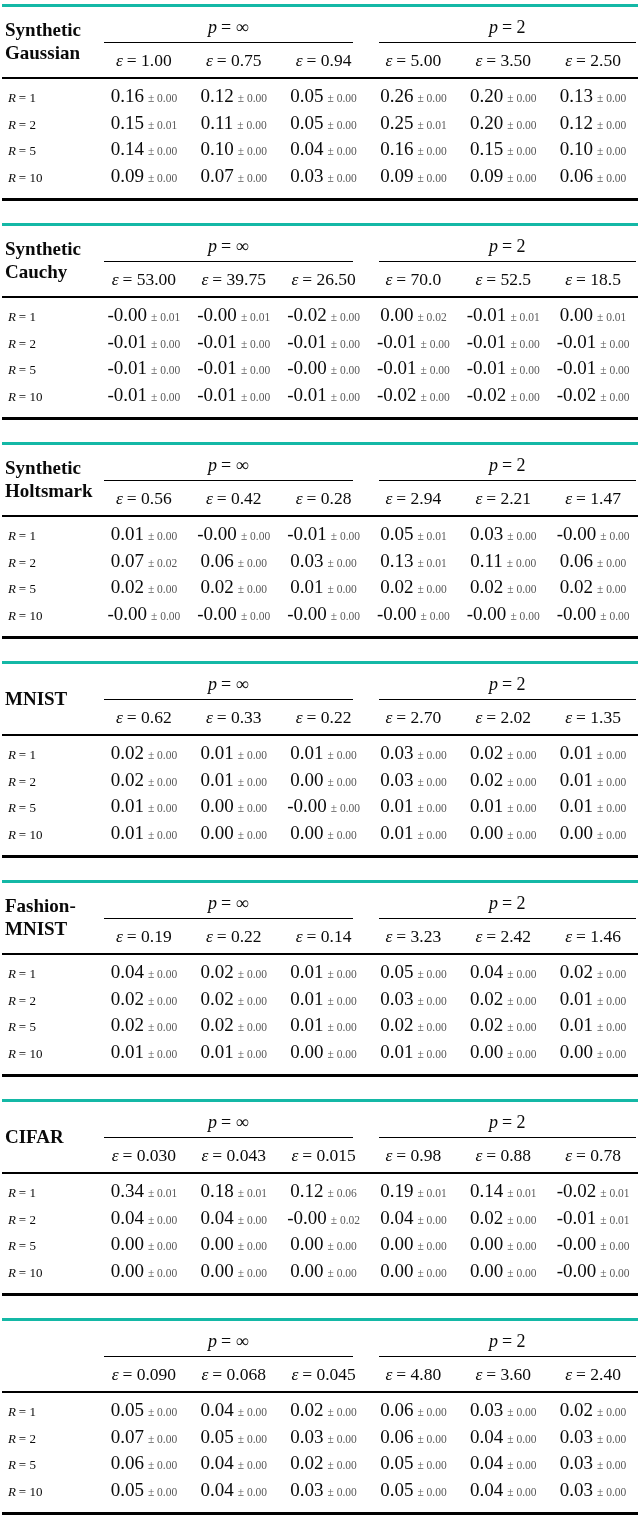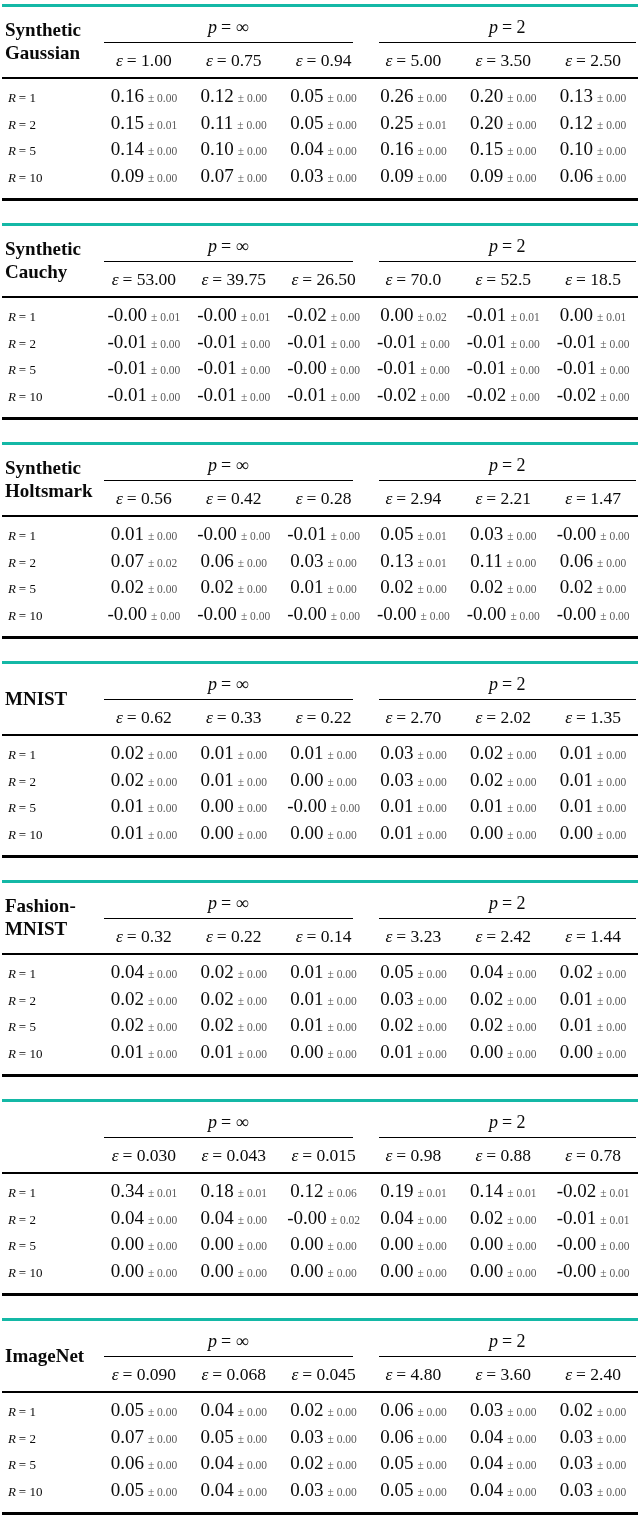--- a/index.html
+++ b/index.html
@@ -679,41 +679,41 @@
           <div class="group-cell group-0">
             <span class="msym">p</span>
             <span class="mrest">= ∞</span>
           </div>
           <div class="group-cell group-1">
             <span class="msym">p</span>
             <span class="mrest">= 2</span>
           </div>
           <div class="eps-cell" style="grid-column: 2;">
             <span class="msym">ε</span>
-            <span class="mrest">= 0.32</span>
+            <span class="mrest">= 0.19</span>
           </div>
           <div class="eps-cell" style="grid-column: 3;">
             <span class="msym">ε</span>
             <span class="mrest">= 0.22</span>
           </div>
           <div class="eps-cell" style="grid-column: 4;">
             <span class="msym">ε</span>
             <span class="mrest">= 0.14</span>
           </div>
           <div class="eps-cell" style="grid-column: 5;">
             <span class="msym">ε</span>
             <span class="mrest">= 3.23</span>
           </div>
           <div class="eps-cell" style="grid-column: 6;">
             <span class="msym">ε</span>
             <span class="mrest">= 2.42</span>
           </div>
           <div class="eps-cell" style="grid-column: 7;">
             <span class="msym">ε</span>
-            <span class="mrest">= 1.44</span>
+            <span class="mrest">= 1.46</span>
           </div>
         </div>
         <div class="midrule"></div>
         <div class="tbody">
           <div class="row-label"><span class="msym">R</span><span class="mrest">= 1</span></div>
           <div class="val-cell">
             <span class="val">0.04</span>
             <span class="pm">± 0.00</span>
           </div>
           <div class="val-cell">
@@ -802,168 +802,168 @@
           <div class="val-cell">
             <span class="val">0.01</span>
             <span class="pm">± 0.00</span>
           </div>
           <div class="val-cell">
             <span class="val">0.00</span>
             <span class="pm">± 0.00</span>
           </div>
           <div class="val-cell">
             <span class="val">0.00</span>
-            <span class="pm">± 0.00</span>
-          </div>
-        </div>
-      </section>
-      <section class="dtable">
-        <div class="thead">
-          <div class="group-cell group-0">
-            <span class="msym">p</span>
-            <span class="mrest">= ∞</span>
-          </div>
-          <div class="group-cell group-1">
-            <span class="msym">p</span>
-            <span class="mrest">= 2</span>
-          </div>
-          <div class="eps-cell" style="grid-column: 2;">
-            <span class="msym">ε</span>
-            <span class="mrest">= 0.030</span>
-          </div>
-          <div class="eps-cell" style="grid-column: 3;">
-            <span class="msym">ε</span>
-            <span class="mrest">= 0.043</span>
-          </div>
-          <div class="eps-cell" style="grid-column: 4;">
-            <span class="msym">ε</span>
-            <span class="mrest">= 0.015</span>
-          </div>
-          <div class="eps-cell" style="grid-column: 5;">
-            <span class="msym">ε</span>
-            <span class="mrest">= 0.98</span>
-          </div>
-          <div class="eps-cell" style="grid-column: 6;">
-            <span class="msym">ε</span>
-            <span class="mrest">= 0.88</span>
-          </div>
-          <div class="eps-cell" style="grid-column: 7;">
-            <span class="msym">ε</span>
-            <span class="mrest">= 0.78</span>
-          </div>
-        </div>
-        <div class="midrule"></div>
-        <div class="tbody">
-          <div class="row-label"><span class="msym">R</span><span class="mrest">= 1</span></div>
-          <div class="val-cell">
-            <span class="val">0.34</span>
-            <span class="pm">± 0.01</span>
-          </div>
-          <div class="val-cell">
-            <span class="val">0.18</span>
-            <span class="pm">± 0.01</span>
-          </div>
-          <div class="val-cell">
-            <span class="val">0.12</span>
-            <span class="pm">± 0.06</span>
-          </div>
-          <div class="val-cell">
-            <span class="val">0.19</span>
-            <span class="pm">± 0.01</span>
-          </div>
-          <div class="val-cell">
-            <span class="val">0.14</span>
-            <span class="pm">± 0.01</span>
-          </div>
-          <div class="val-cell">
-            <span class="val">-0.02</span>
-            <span class="pm">± 0.01</span>
-          </div>
-          <div class="row-label"><span class="msym">R</span><span class="mrest">= 2</span></div>
-          <div class="val-cell">
-            <span class="val">0.04</span>
-            <span class="pm">± 0.00</span>
-          </div>
-          <div class="val-cell">
-            <span class="val">0.04</span>
-            <span class="pm">± 0.00</span>
-          </div>
-          <div class="val-cell">
-            <span class="val">-0.00</span>
-            <span class="pm">± 0.02</span>
-          </div>
-          <div class="val-cell">
-            <span class="val">0.04</span>
-            <span class="pm">± 0.00</span>
-          </div>
-          <div class="val-cell">
-            <span class="val">0.02</span>
-            <span class="pm">± 0.00</span>
-          </div>
-          <div class="val-cell">
-            <span class="val">-0.01</span>
-            <span class="pm">± 0.01</span>
-          </div>
-          <div class="row-label"><span class="msym">R</span><span class="mrest">= 5</span></div>
-          <div class="val-cell">
-            <span class="val">0.00</span>
-            <span class="pm">± 0.00</span>
-          </div>
-          <div class="val-cell">
-            <span class="val">0.00</span>
-            <span class="pm">± 0.00</span>
-          </div>
-          <div class="val-cell">
-            <span class="val">0.00</span>
-            <span class="pm">± 0.00</span>
-          </div>
-          <div class="val-cell">
-            <span class="val">0.00</span>
-            <span class="pm">± 0.00</span>
-          </div>
-          <div class="val-cell">
-            <span class="val">0.00</span>
-            <span class="pm">± 0.00</span>
-          </div>
-          <div class="val-cell">
-            <span class="val">-0.00</span>
-            <span class="pm">± 0.00</span>
-          </div>
-          <div class="row-label"><span class="msym">R</span><span class="mrest">= 10</span></div>
-          <div class="val-cell">
-            <span class="val">0.00</span>
-            <span class="pm">± 0.00</span>
-          </div>
-          <div class="val-cell">
-            <span class="val">0.00</span>
-            <span class="pm">± 0.00</span>
-          </div>
-          <div class="val-cell">
-            <span class="val">0.00</span>
-            <span class="pm">± 0.00</span>
-          </div>
-          <div class="val-cell">
-            <span class="val">0.00</span>
-            <span class="pm">± 0.00</span>
-          </div>
-          <div class="val-cell">
-            <span class="val">0.00</span>
-            <span class="pm">± 0.00</span>
-          </div>
-          <div class="val-cell">
-            <span class="val">-0.00</span>
             <span class="pm">± 0.00</span>
           </div>
         </div>
       </section>
       <section class="dtable">
         <div class="thead">
           <div class="dataset-cell">
-            <div class="dataset-line">ImageNet</div>
-          </div>
+            <div class="dataset-line">CIFAR</div>
+          </div>
+          <div class="group-cell group-0">
+            <span class="msym">p</span>
+            <span class="mrest">= ∞</span>
+          </div>
+          <div class="group-cell group-1">
+            <span class="msym">p</span>
+            <span class="mrest">= 2</span>
+          </div>
+          <div class="eps-cell" style="grid-column: 2;">
+            <span class="msym">ε</span>
+            <span class="mrest">= 0.030</span>
+          </div>
+          <div class="eps-cell" style="grid-column: 3;">
+            <span class="msym">ε</span>
+            <span class="mrest">= 0.043</span>
+          </div>
+          <div class="eps-cell" style="grid-column: 4;">
+            <span class="msym">ε</span>
+            <span class="mrest">= 0.015</span>
+          </div>
+          <div class="eps-cell" style="grid-column: 5;">
+            <span class="msym">ε</span>
+            <span class="mrest">= 0.98</span>
+          </div>
+          <div class="eps-cell" style="grid-column: 6;">
+            <span class="msym">ε</span>
+            <span class="mrest">= 0.88</span>
+          </div>
+          <div class="eps-cell" style="grid-column: 7;">
+            <span class="msym">ε</span>
+            <span class="mrest">= 0.78</span>
+          </div>
+        </div>
+        <div class="midrule"></div>
+        <div class="tbody">
+          <div class="row-label"><span class="msym">R</span><span class="mrest">= 1</span></div>
+          <div class="val-cell">
+            <span class="val">0.34</span>
+            <span class="pm">± 0.01</span>
+          </div>
+          <div class="val-cell">
+            <span class="val">0.18</span>
+            <span class="pm">± 0.01</span>
+          </div>
+          <div class="val-cell">
+            <span class="val">0.12</span>
+            <span class="pm">± 0.06</span>
+          </div>
+          <div class="val-cell">
+            <span class="val">0.19</span>
+            <span class="pm">± 0.01</span>
+          </div>
+          <div class="val-cell">
+            <span class="val">0.14</span>
+            <span class="pm">± 0.01</span>
+          </div>
+          <div class="val-cell">
+            <span class="val">-0.02</span>
+            <span class="pm">± 0.01</span>
+          </div>
+          <div class="row-label"><span class="msym">R</span><span class="mrest">= 2</span></div>
+          <div class="val-cell">
+            <span class="val">0.04</span>
+            <span class="pm">± 0.00</span>
+          </div>
+          <div class="val-cell">
+            <span class="val">0.04</span>
+            <span class="pm">± 0.00</span>
+          </div>
+          <div class="val-cell">
+            <span class="val">-0.00</span>
+            <span class="pm">± 0.02</span>
+          </div>
+          <div class="val-cell">
+            <span class="val">0.04</span>
+            <span class="pm">± 0.00</span>
+          </div>
+          <div class="val-cell">
+            <span class="val">0.02</span>
+            <span class="pm">± 0.00</span>
+          </div>
+          <div class="val-cell">
+            <span class="val">-0.01</span>
+            <span class="pm">± 0.01</span>
+          </div>
+          <div class="row-label"><span class="msym">R</span><span class="mrest">= 5</span></div>
+          <div class="val-cell">
+            <span class="val">0.00</span>
+            <span class="pm">± 0.00</span>
+          </div>
+          <div class="val-cell">
+            <span class="val">0.00</span>
+            <span class="pm">± 0.00</span>
+          </div>
+          <div class="val-cell">
+            <span class="val">0.00</span>
+            <span class="pm">± 0.00</span>
+          </div>
+          <div class="val-cell">
+            <span class="val">0.00</span>
+            <span class="pm">± 0.00</span>
+          </div>
+          <div class="val-cell">
+            <span class="val">0.00</span>
+            <span class="pm">± 0.00</span>
+          </div>
+          <div class="val-cell">
+            <span class="val">-0.00</span>
+            <span class="pm">± 0.00</span>
+          </div>
+          <div class="row-label"><span class="msym">R</span><span class="mrest">= 10</span></div>
+          <div class="val-cell">
+            <span class="val">0.00</span>
+            <span class="pm">± 0.00</span>
+          </div>
+          <div class="val-cell">
+            <span class="val">0.00</span>
+            <span class="pm">± 0.00</span>
+          </div>
+          <div class="val-cell">
+            <span class="val">0.00</span>
+            <span class="pm">± 0.00</span>
+          </div>
+          <div class="val-cell">
+            <span class="val">0.00</span>
+            <span class="pm">± 0.00</span>
+          </div>
+          <div class="val-cell">
+            <span class="val">0.00</span>
+            <span class="pm">± 0.00</span>
+          </div>
+          <div class="val-cell">
+            <span class="val">-0.00</span>
+            <span class="pm">± 0.00</span>
+          </div>
+        </div>
+      </section>
+      <section class="dtable">
+        <div class="thead">
           <div class="group-cell group-0">
             <span class="msym">p</span>
             <span class="mrest">= ∞</span>
           </div>
           <div class="group-cell group-1">
             <span class="msym">p</span>
             <span class="mrest">= 2</span>
           </div>
           <div class="eps-cell" style="grid-column: 2;">
             <span class="msym">ε</span>

